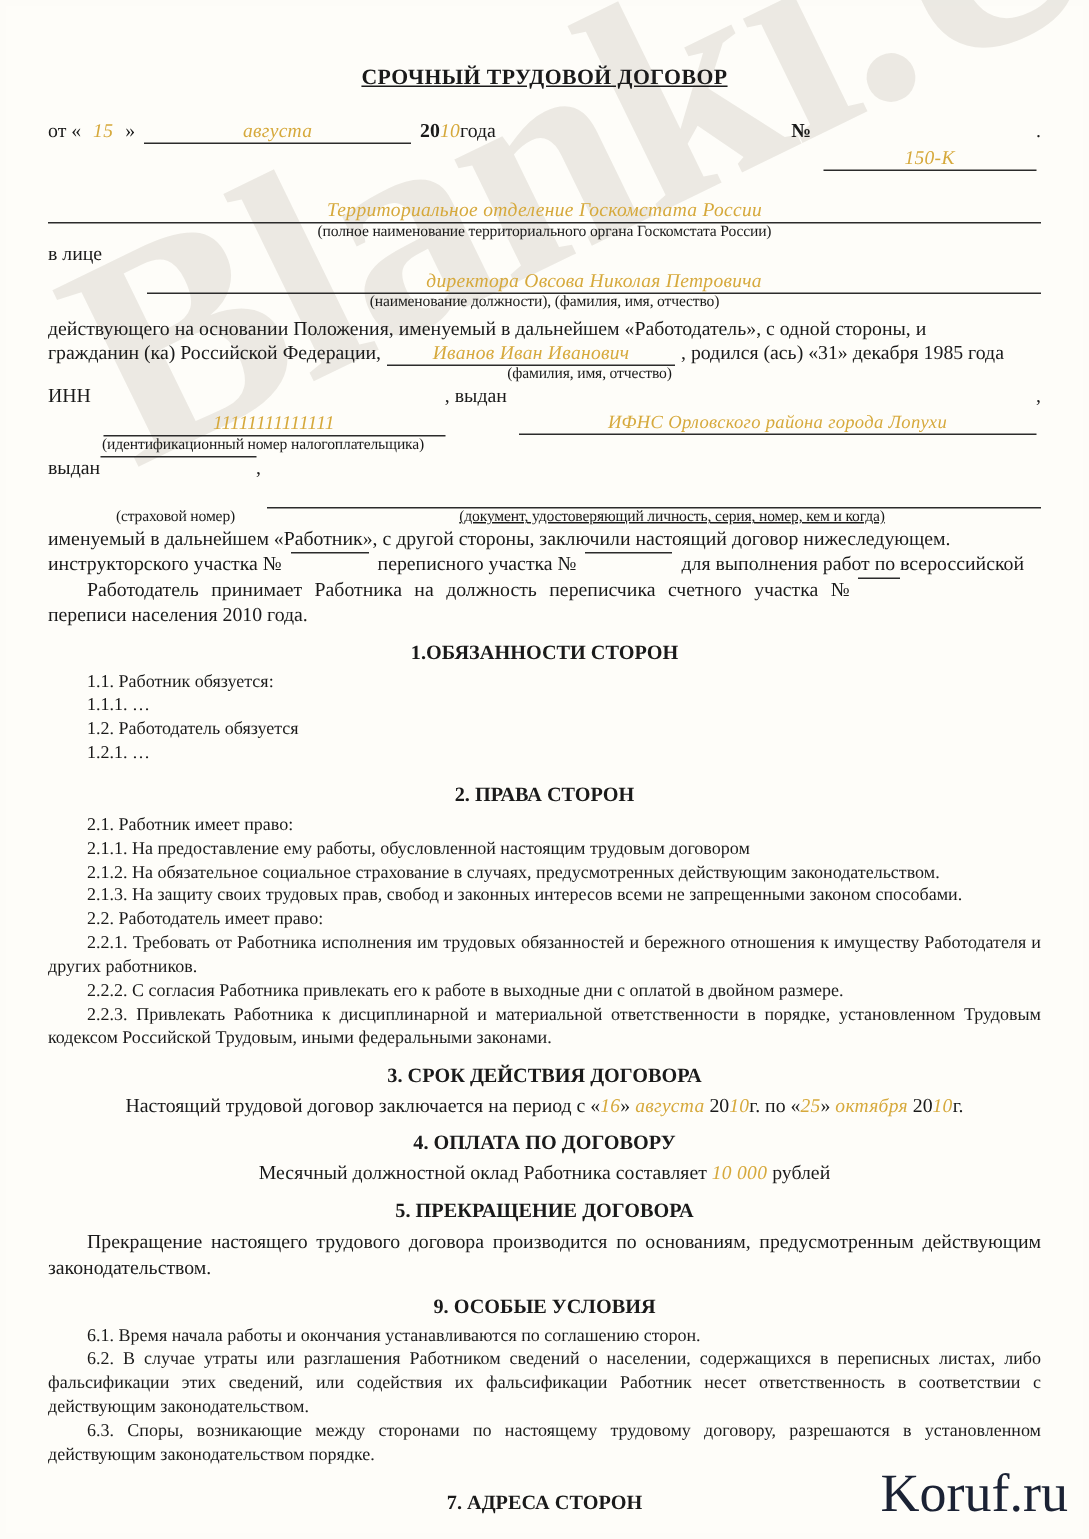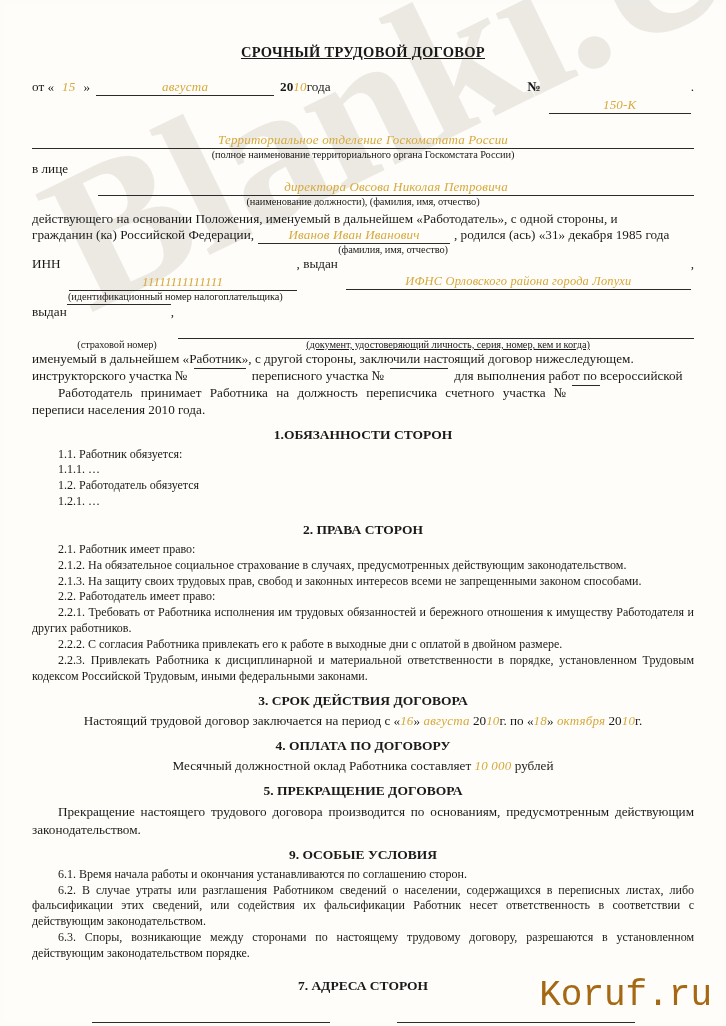--- a/index.html
+++ b/index.html
@@ -45,23 +45,23 @@
     font-size: 200px;
     letter-spacing: -4px;
     transform: rotate(-26deg);
     transform-origin: left top;
     opacity: .55;
     color: #dedad2;
   }
   .wm-corner {
     right: 14px; bottom: 10px;
     font-size: 36px;
-    font-family: Liberation Mono, monospace;
+    font-family: Liberation Serif, serif;
     font-weight: 400;
-    color: #a16207;
+    color: #0f172a;
     opacity: .95;
   }
 
   
   .doc-title {
     text-align: center;
     font-weight: 700;
     font-size: 14.5px;
     letter-spacing: .3px;
     text-decoration: underline;
@@ -209,30 +209,31 @@
   <div class="para noind">переписи населения 2010 года.</div>
 
   <div class="section-head">1.ОБЯЗАННОСТИ СТОРОН</div>
   <div class="item">1.1. Работник обязуется:</div>
   <div class="item">1.1.1. …</div>
   <div class="item">1.2. Работодатель обязуется</div>
   <div class="item">1.2.1. …</div>
 
   <div class="section-head" style="margin-top:12px;">2. ПРАВА СТОРОН</div>
   <div class="item">2.1. Работник имеет право:</div>
+  <div class="item">2.1.1. На предоставление ему работы, обусловленной настоящим трудовым договором</div>
   <div class="item">2.1.2. На обязательное социальное страхование в случаях, предусмотренных действующим законодательством.</div>
   <div class="item">2.1.3. На защиту своих трудовых прав, свобод и законных интересов всеми не запрещенными законом способами.</div>
   <div class="item">2.2. Работодатель имеет право:</div>
   <div class="item">2.2.1. Требовать от Работника исполнения им трудовых обязанностей и бережного отношения к имуществу Работодателя и других работников.</div>
   <div class="item">2.2.2. С согласия Работника привлекать его к работе в выходные дни с оплатой в двойном размере.</div>
   <div class="item">2.2.3. Привлекать Работника к дисциплинарной и материальной ответственности в порядке, установленном Трудовым кодексом Российской Трудовым, иными федеральными законами.</div>
 
   <div class="section-head" style="margin-top:9px;">3. СРОК ДЕЙСТВИЯ ДОГОВОРА</div>
   <div class="center-row" style="font-size:13.2px;">
-    <span>Настоящий трудовой договор заключается на период с «</span><span class="fill">16</span><span>»</span>&nbsp;<span class="fill">августа</span>&nbsp;<span>20</span><span class="fill">10</span><span> г. по «</span><span class="fill">18</span><span>»</span>&nbsp;<span class="fill">октября</span>&nbsp;<span>20</span><span class="fill">10</span><span> г.</span>
+    <span>Настоящий трудовой договор заключается на период с «</span><span class="fill">16</span><span>»</span>&nbsp;<span class="fill">августа</span>&nbsp;<span>20</span><span class="fill">10</span><span> г. по «</span><span class="fill">25</span><span>»</span>&nbsp;<span class="fill">октября</span>&nbsp;<span>20</span><span class="fill">10</span><span> г.</span>
   </div>
 
   <div class="section-head" style="margin-top:9px;">4. ОПЛАТА ПО ДОГОВОРУ</div>
   <div class="center-row" style="font-size:13.2px;">
     <span>Месячный должностной оклад Работника составляет</span>&nbsp;<span class="fill">10 000</span>&nbsp;<span>рублей</span>
   </div>
 
   <div class="section-head" style="margin-top:9px;">5. ПРЕКРАЩЕНИЕ ДОГОВОРА</div>
   <div class="para">Прекращение настоящего трудового договора производится по основаниям, предусмотренным действующим законодательством.</div>
 

